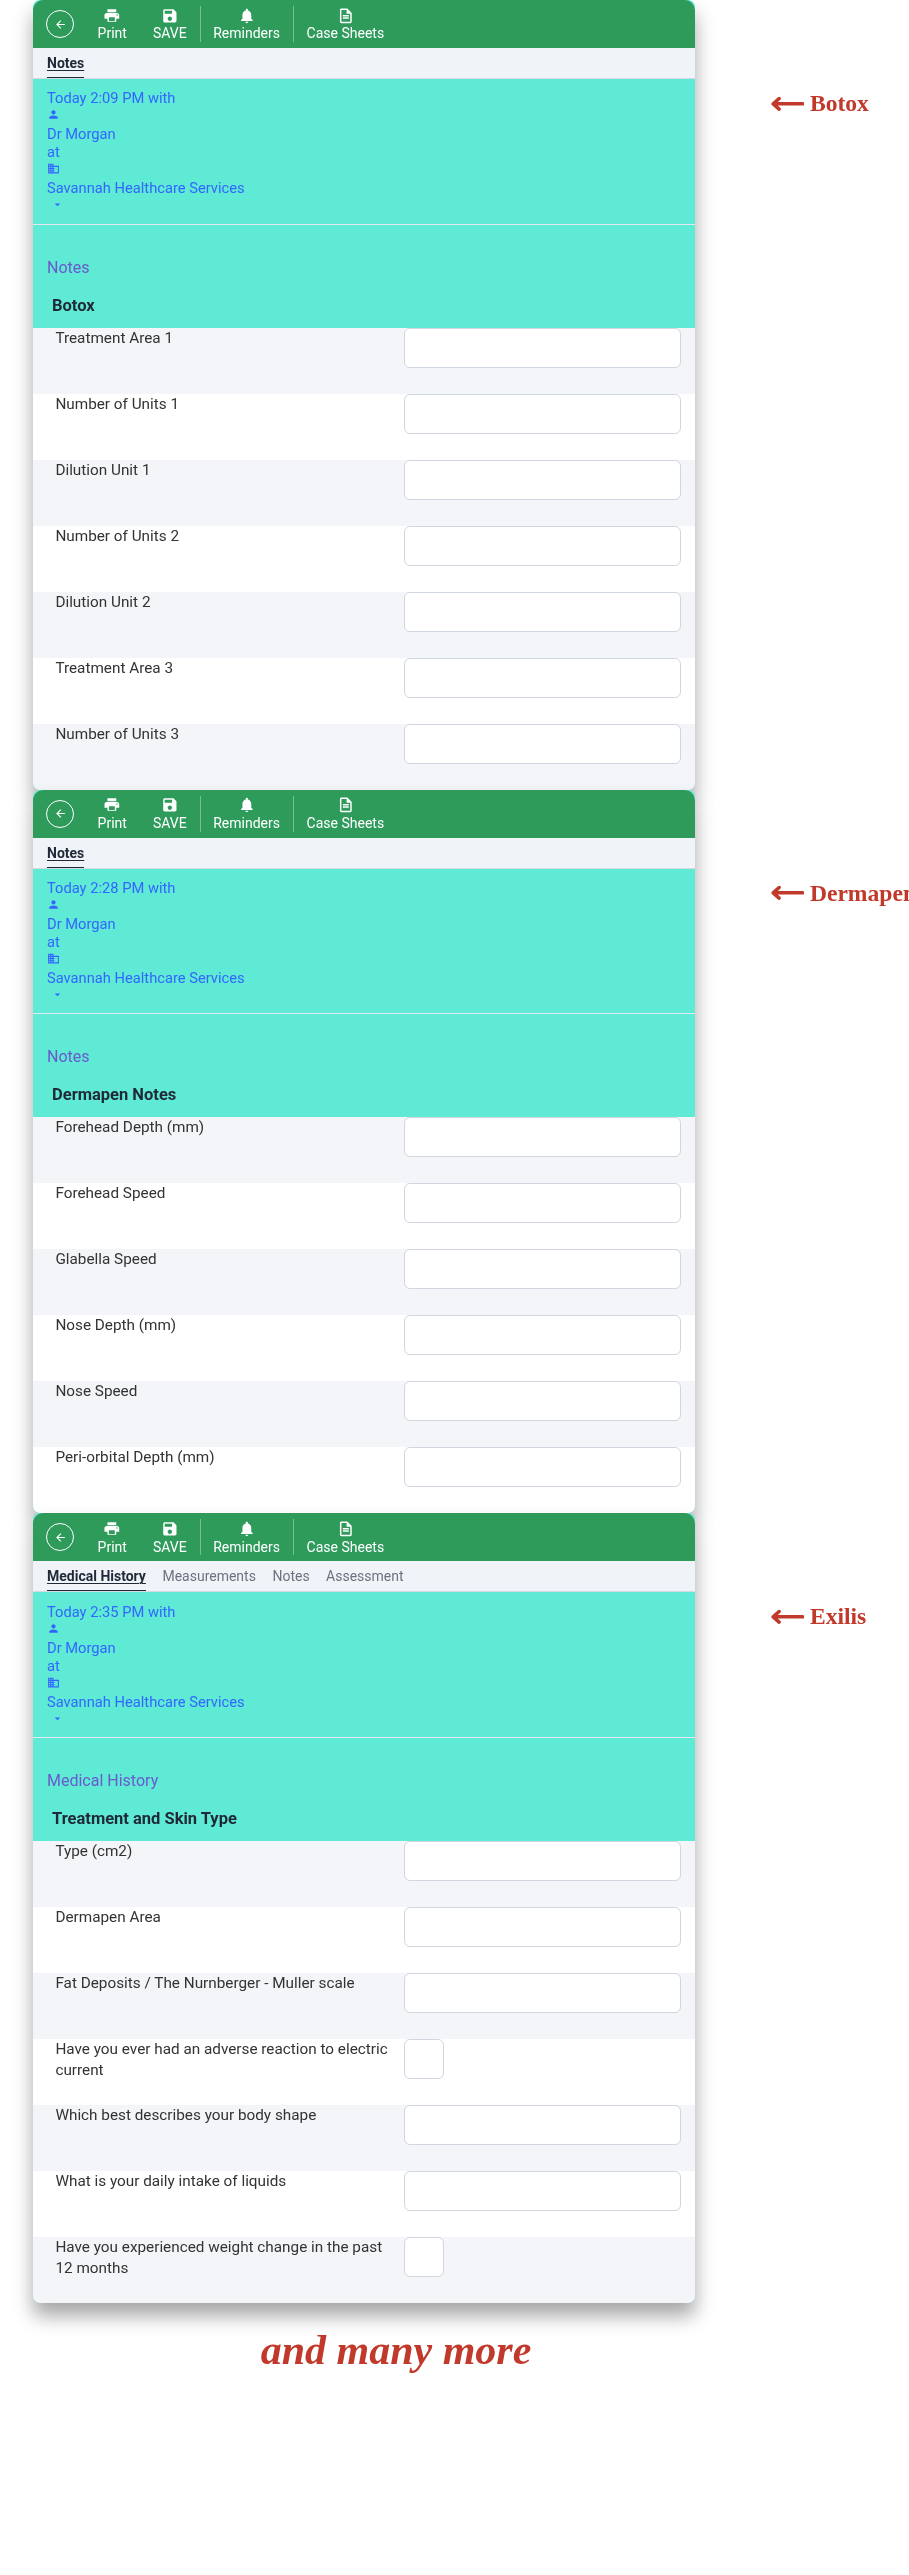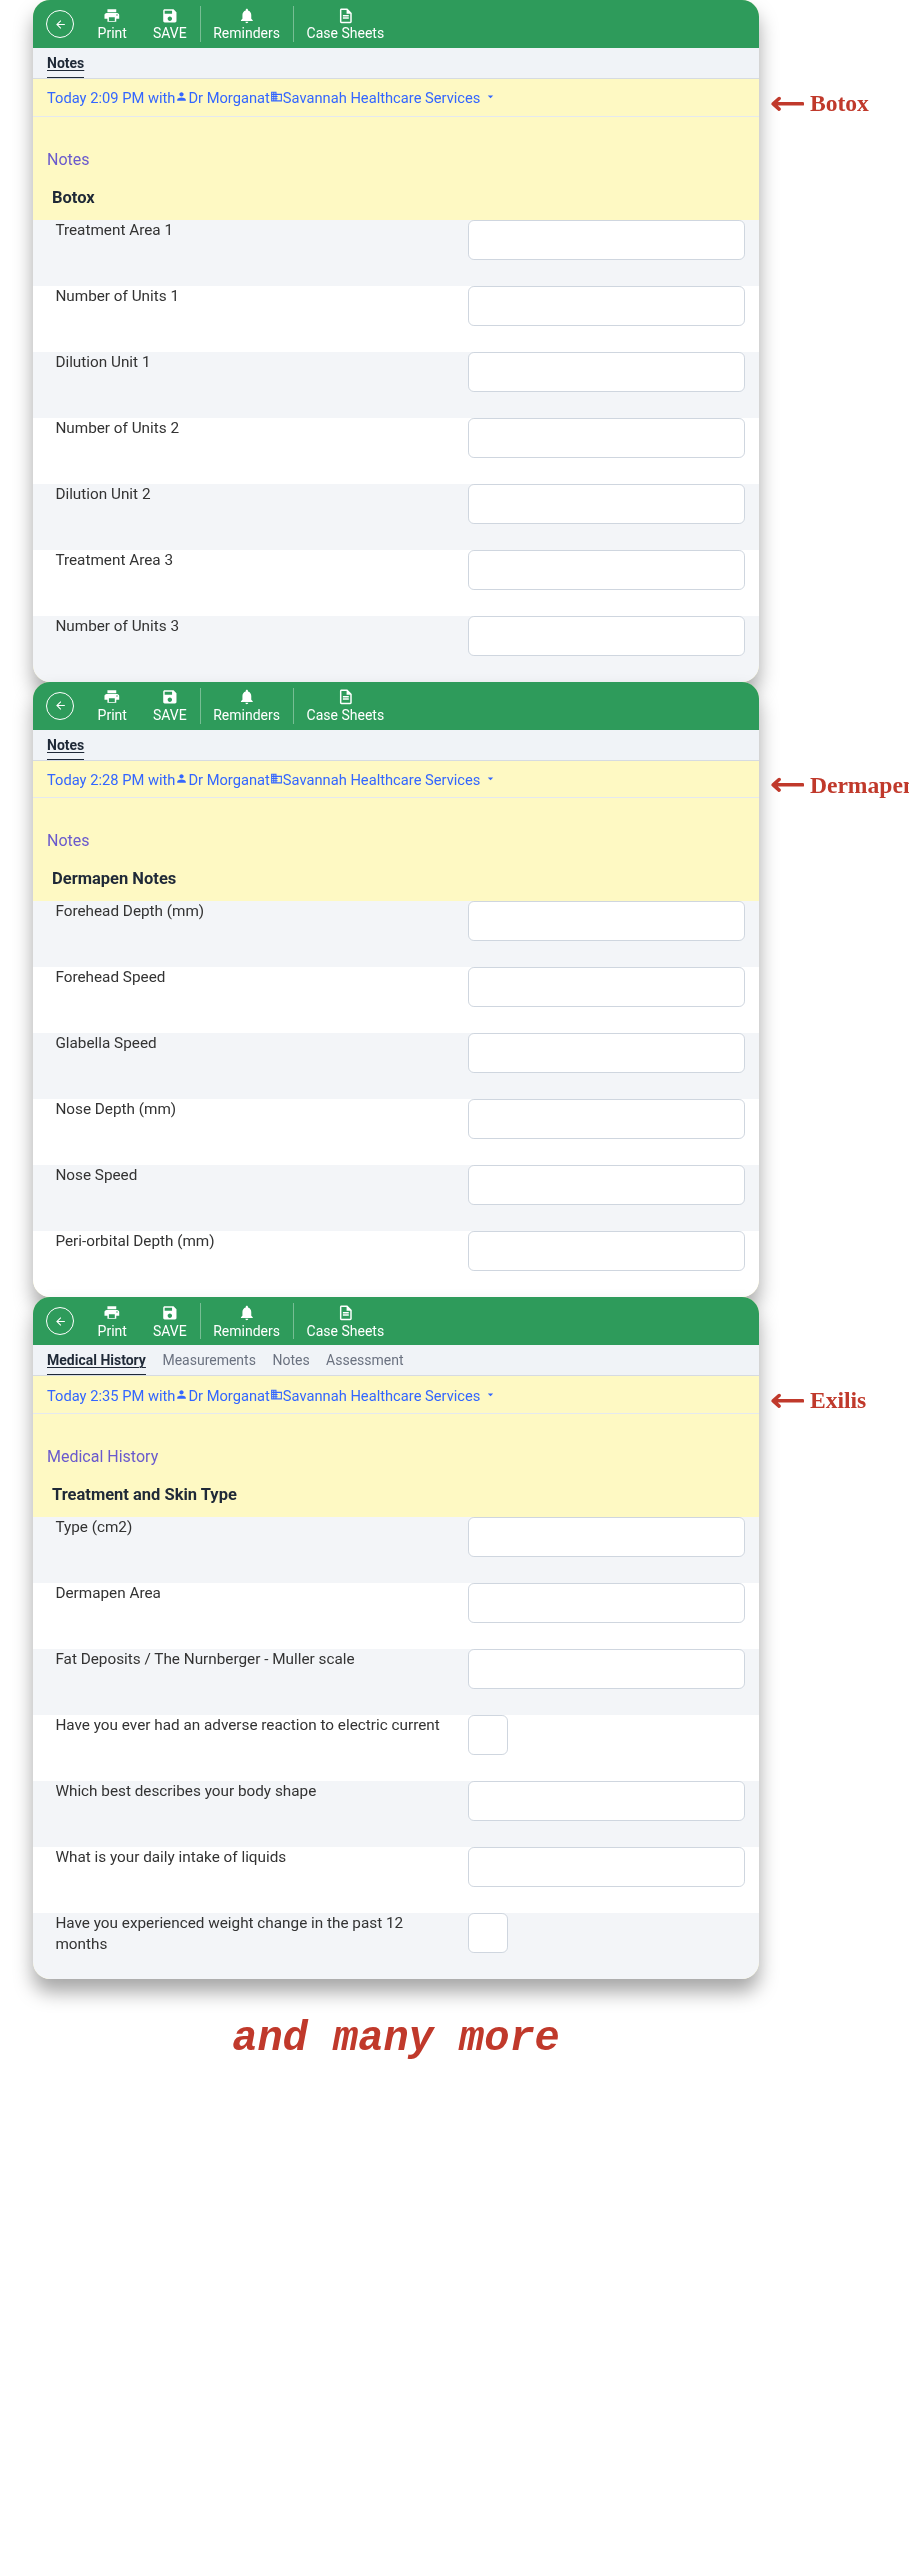--- a/index.html
+++ b/index.html
@@ -11,23 +11,23 @@
   }
   .canvas {
     padding: 0 0 59px 33px;
   }
   .panel-wrap {
     position: relative;
     margin-top: 0;
   }
   .panel-wrap + .panel-wrap { margin-top: 0; }
   .panel {
-    width: 726px;
-    background: #fef9c3;
-    border-radius: 17px;
+    width: 662px;
+    background: #5eead4;
+    border-radius: 7px;
     box-shadow: 0 13px 19px rgba(0,0,0,0.35);
     overflow: hidden;
     position: relative;
   }
   
   .toolbar {
     background: #2e9b5b;
     color: #fff;
     display: flex;
     align-items: stretch;
@@ -84,25 +84,26 @@
   }
   .tab.single {
     border-bottom: 1.8px solid #1f2937;
   }
   
   .appt {
     padding: 10.6px 14px 8.3px 14px;
     font-size: 14.7px;
     color: #3366ff;
     display: flex;
-    align-items: center;
+    align-items: flex-start;
     flex-wrap: wrap;
     gap: 0;
     border-bottom: 0.6px solid #e5e9ef;
     cursor: pointer;
+    flex-direction: column;
   }
   .appt svg.icon { width: 13px; height: 13px; fill: #3366ff; flex-shrink:0; }
   .appt .chev { margin-left: 3.5px; }
   
   .section-heading {
     color: #6a5acd;
     font-size: 16px;
     padding: 33px 14px 13px 14px;
   }
   
@@ -162,25 +163,25 @@
     font-size: 23.6px;
     font-weight: 700;
     white-space: nowrap;
   }
   .anno svg { width: 38px; height: 17.7px; stroke: #c0392b; fill: none; stroke-width: 6; stroke-linecap: round; stroke-linejoin: round; }
   .footer-text {
     text-align: center;
     width: 726px;
     margin-left: 0;
     color: #c0392b;
-    font-family: Liberation Mono, monospace;
+    font-family: Liberation Serif, serif;
     font-size: 42px;
     font-style: italic;
     font-weight: 700;
-    padding-top: 36px;
+    padding-top: 23px;
   }
 </style>
 </head>
 <body>
 
 <div class="canvas" id="canvas">
     <div class="panel-wrap">
     <div class="panel">
 
   <div class="toolbar">

